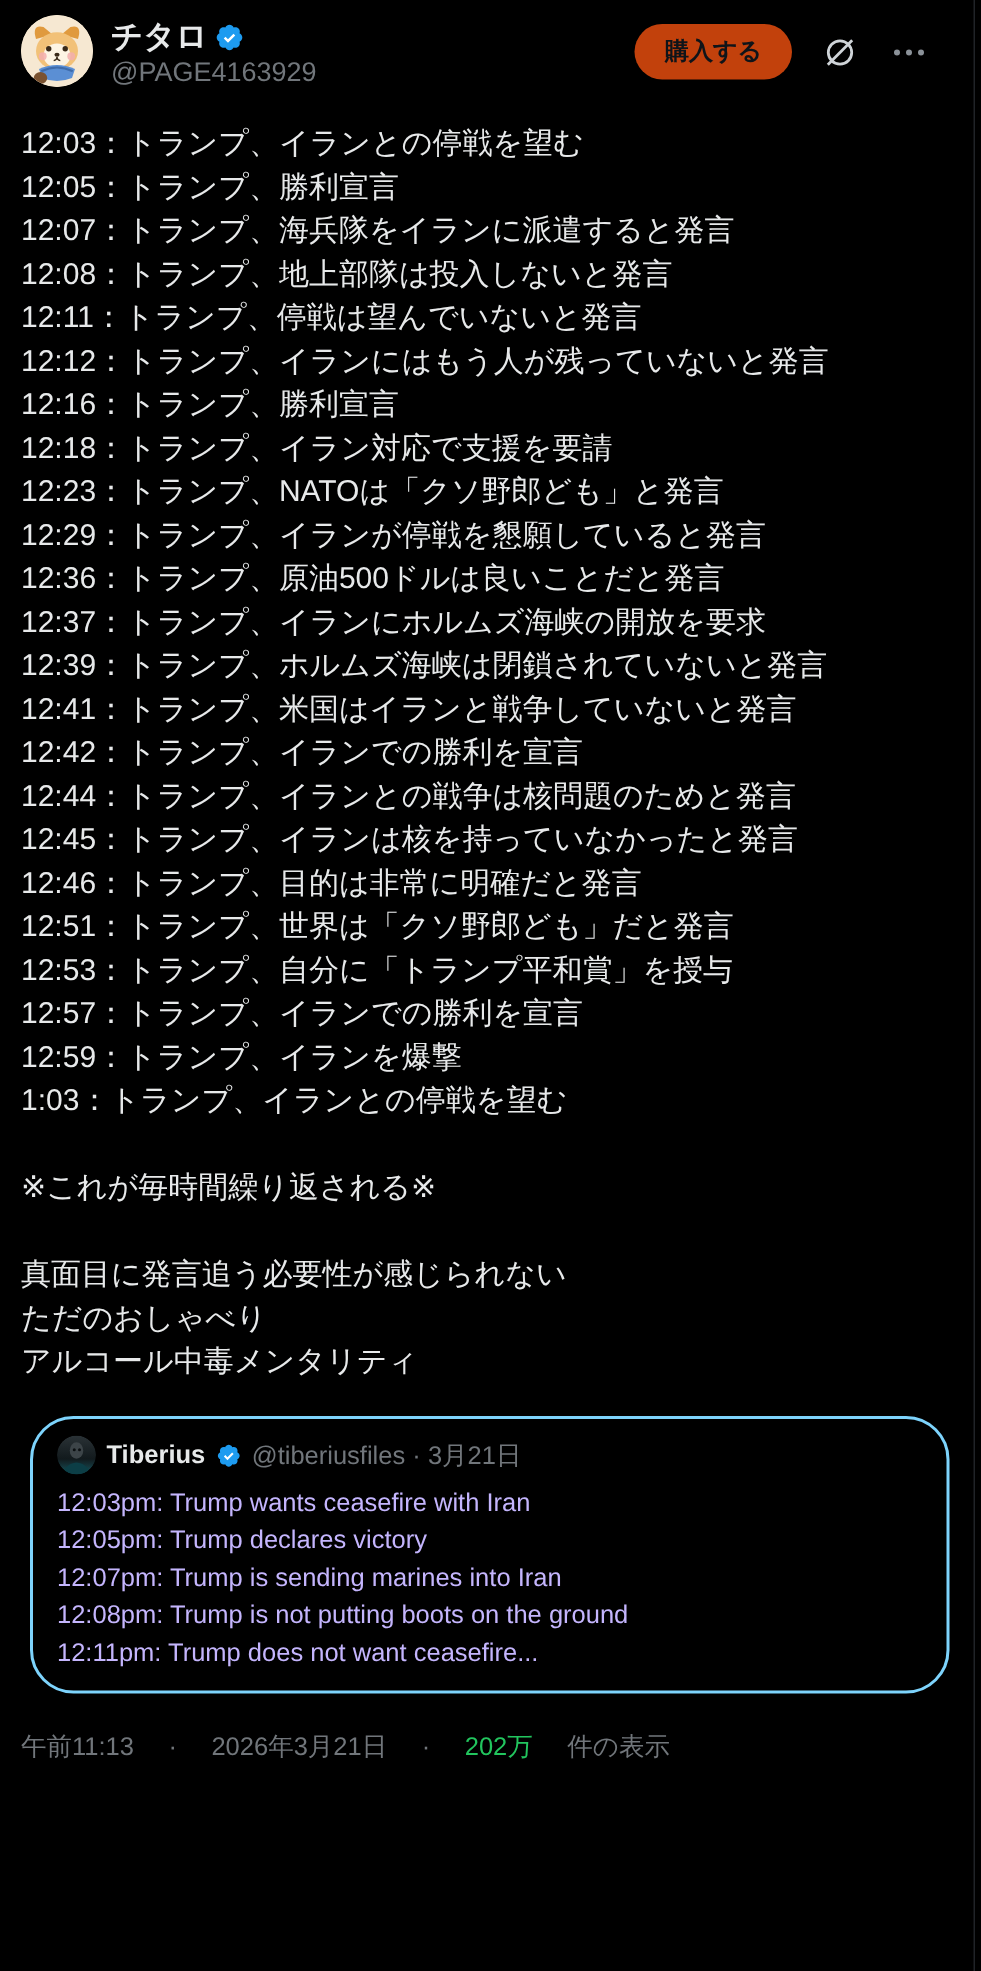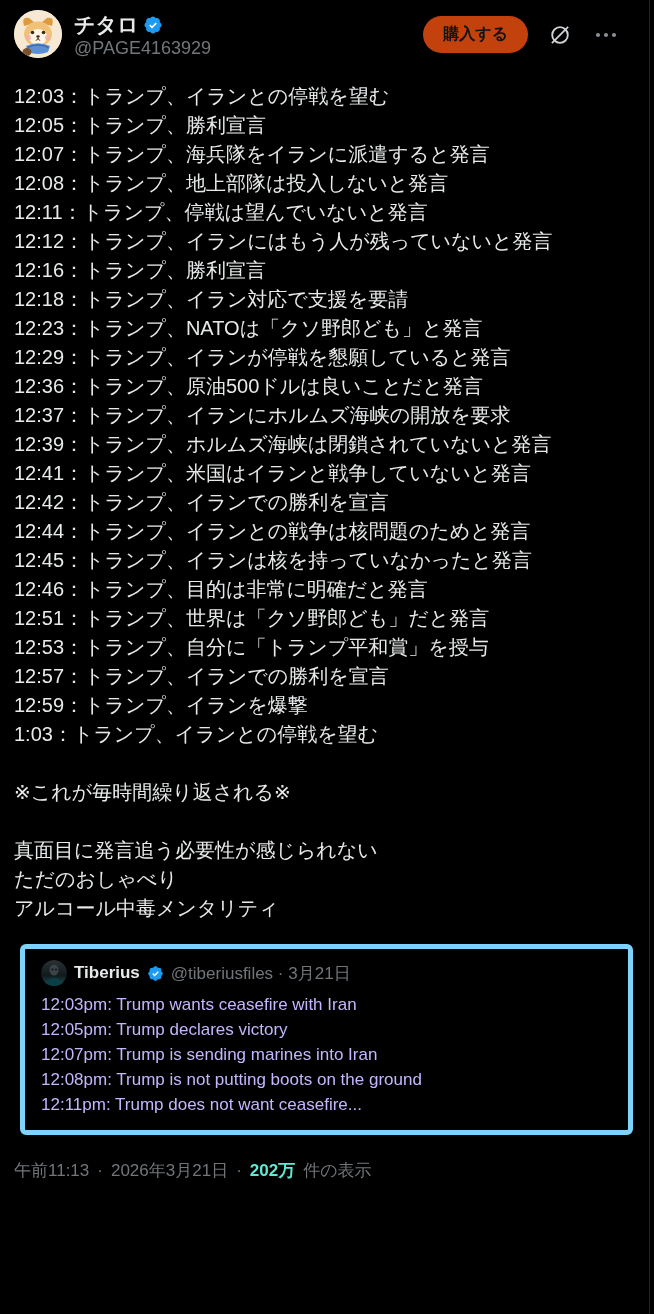--- a/index.html
+++ b/index.html
@@ -59,45 +59,45 @@
     color: #e7e9ea;
     letter-spacing: 0;
   }
   .tweet-line { white-space: nowrap; }
   .spacer-line { height: 29px; }
 
   
   .quote-card {
     margin: 21px 20px 0 20px;
     width: 613px;
-    border: 5px solid #7dd3fc;
-    border-radius: 6px;
+    border: 2px solid #7dd3fc;
+    border-radius: 29px;
     padding: 11px 16px 13px 16px;
     cursor: pointer;
     background: #000;
   }
   .quote-header { display: flex; align-items: center; gap: 7px; margin-bottom: 6px; }
   .quote-avatar {
     width: 26px; height: 26px; border-radius: 50%; overflow: hidden; flex-shrink: 0;
   }
   .quote-avatar svg { display: block; width: 100%; height: 100%; }
   .quote-name { font-size: 17px; font-weight: 700; color: #e7e9ea; }
   .quote-badge { width: 17px; height: 17px; flex-shrink: 0; }
   .quote-meta { font-size: 17px; color: #71767b; white-space: nowrap; }
   .quote-body { font-size: 17px; line-height: 25px; color: #c4b5fd; }
 
   
   .tweet-footer {
     padding: 0 14px;
     margin-top: 24px;
     font-size: 17px; color: #71767b;
-    display: flex; align-items: baseline; gap: 8px;
+    display: flex; align-items: baseline; gap: 23px;
     white-space: nowrap;
   }
-  .views-count { color: #5eead4; font-weight: 700; }
+  .views-count { color: #22c55e; font-weight: 400; }
 </style>
 </head>
 <body>
 
 <div class="column-border"></div>
 
 <div class="header">
   <div class="avatar">
     <svg viewBox="0 0 48 48">
       <circle cx="24" cy="24" r="24" fill="#f6e8d2"></circle>

